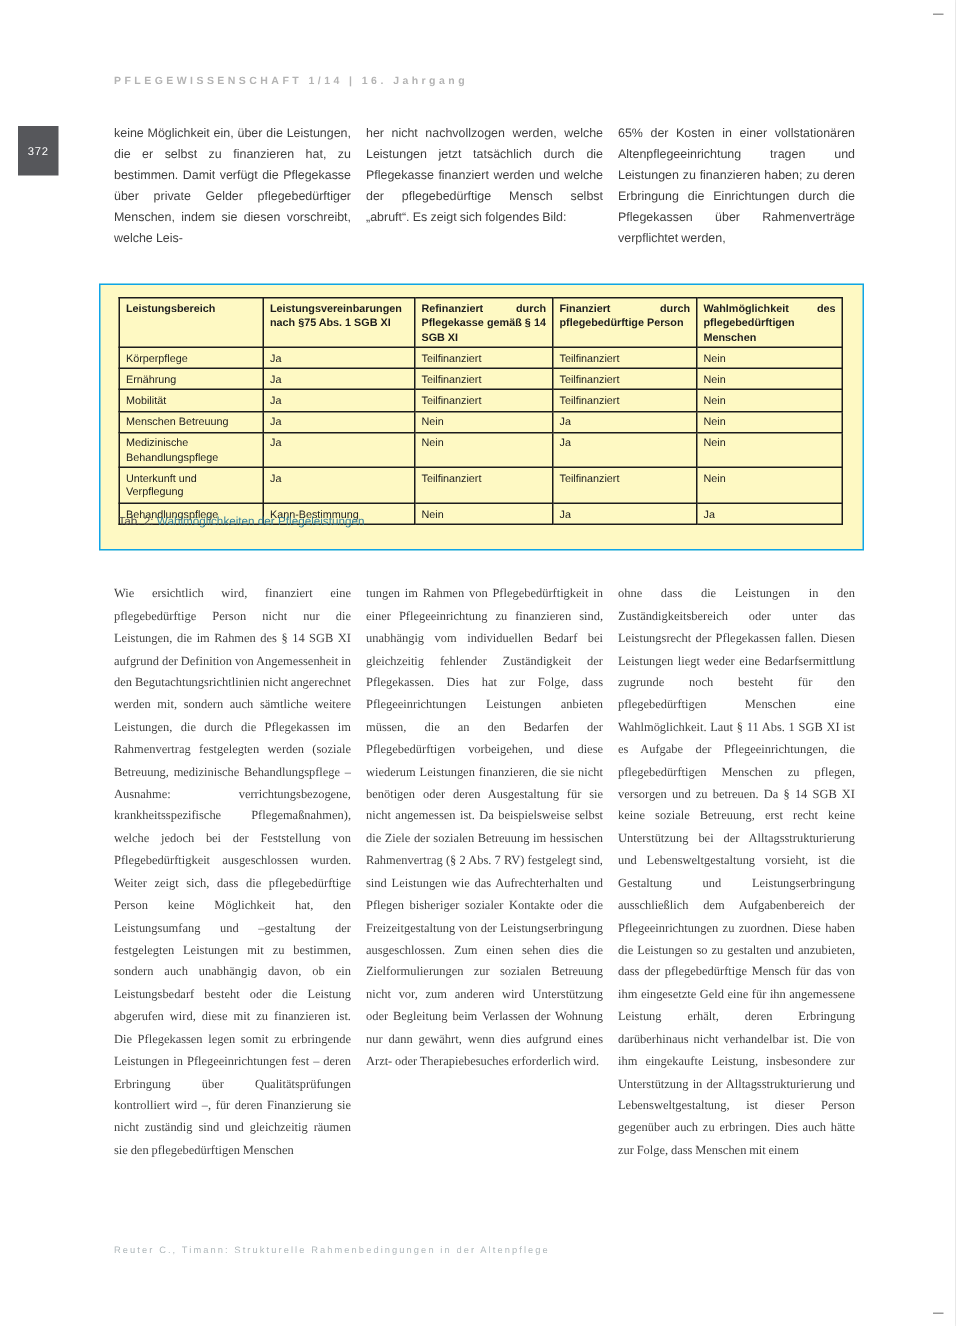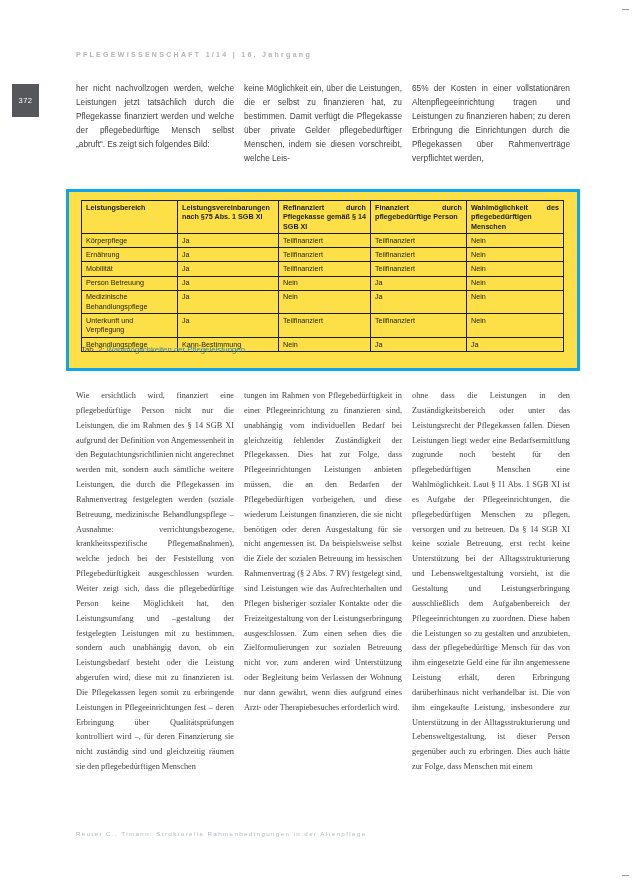--- a/index.html
+++ b/index.html
@@ -35,22 +35,22 @@
     hyphens:auto;-webkit-hyphens:auto;
     word-spacing:-0.2px;
     color:#3f3f3f;
   }
   .intro{top:82px;}
   .body-text{top:389px;}
   .body-text .col{line-height:14.85px;}
   .body-text p{margin:0 0 14px 0;font-family:Liberation Serif, serif;}
   .figure-box{
     position:absolute;left:66px;top:189px;width:508px;height:176px;
-    border:3px solid #0ea5e9;
-    background:#fde047;
+    border:1px solid #0ea5e9;
+    background:#fef9c3;
   }
   table.care-table{
     position:absolute;left:12px;top:8px;
     width:482px;
     border-collapse:collapse;
     border:1.5px solid #1c1c1c;
     font-size:7.2px;line-height:9.6px;
     color:#1c1c1c;
     table-layout:fixed;
   }
@@ -88,22 +88,22 @@
   <div class="crop-mark tr"></div>
   <div class="crop-mark br"></div>
 
   <div class="journal-header">PFLEGEWISSENSCHAFT 1/14 | 16. Jahrgang</div>
 
   <div class="page-badge">
     <span>372</span>
   </div>
 
   <div class="cols intro">
+    <div class="col">keine Möglichkeit ein, über die Leistungen, die er selbst zu finanzieren hat, zu bestimmen. Damit verfügt die Pflegekasse über private Gelder pflegebedürftiger Menschen, indem sie diesen vorschreibt, welche Leis-</div>
     <div class="col">her nicht nachvollzogen werden, welche Leistungen jetzt tatsächlich durch die Pflegekasse finanziert werden und welche der pflegebedürftige Mensch selbst „abruft“. Es zeigt sich folgendes Bild:</div>
-    <div class="col">keine Möglichkeit ein, über die Leistungen, die er selbst zu finanzieren hat, zu bestimmen. Damit verfügt die Pflegekasse über private Gelder pflegebedürftiger Menschen, indem sie diesen vorschreibt, welche Leis-</div>
     <div class="col">65% der Kosten in einer vollstationären Altenpflegeeinrichtung tragen und Leistungen zu finanzieren haben; zu deren Erbringung die Einrichtungen durch die Pflegekassen über Rahmenverträge verpflichtet werden,</div>
   </div>
 
   <div class="figure-box">
     <table class="care-table">
       <colgroup>
         <col style="width:96px">
           <col style="width:101px">
           <col style="width:92px">
           <col style="width:96px">
@@ -134,21 +134,21 @@
           <td>Nein</td>
         </tr>
         <tr>
           <td>Mobilität</td>
           <td>Ja</td>
           <td>Teilfinanziert</td>
           <td>Teilfinanziert</td>
           <td>Nein</td>
         </tr>
         <tr>
-          <td>Person Betreuung</td>
+          <td>Menschen Betreuung</td>
           <td>Ja</td>
           <td>Nein</td>
           <td>Ja</td>
           <td>Nein</td>
         </tr>
         <tr>
           <td>Medizinische Behandlungspflege</td>
           <td>Ja</td>
           <td>Nein</td>
           <td>Ja</td>

